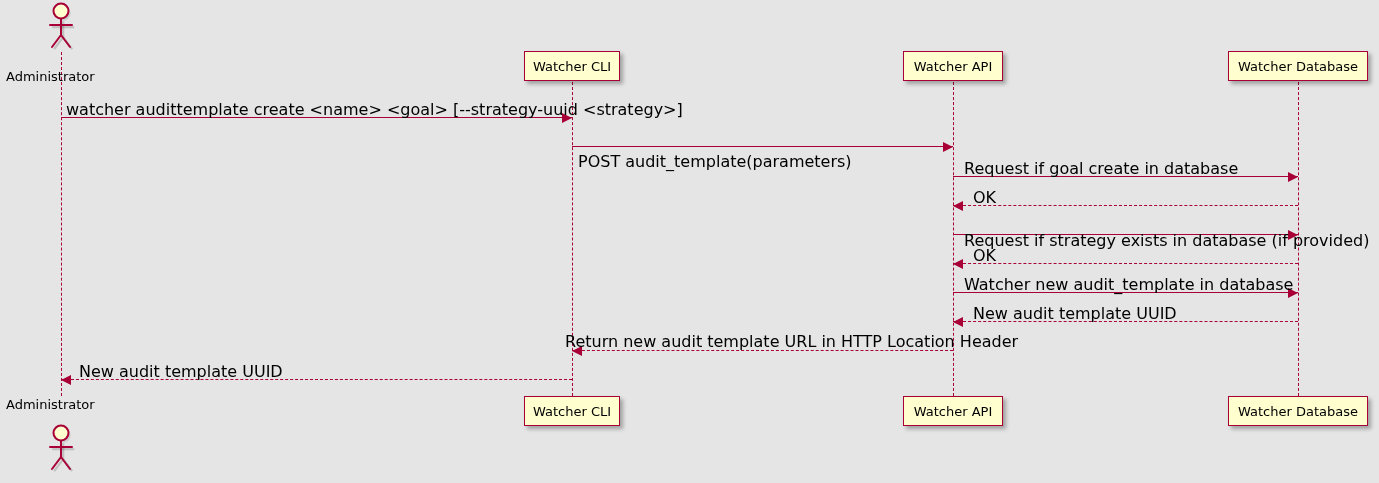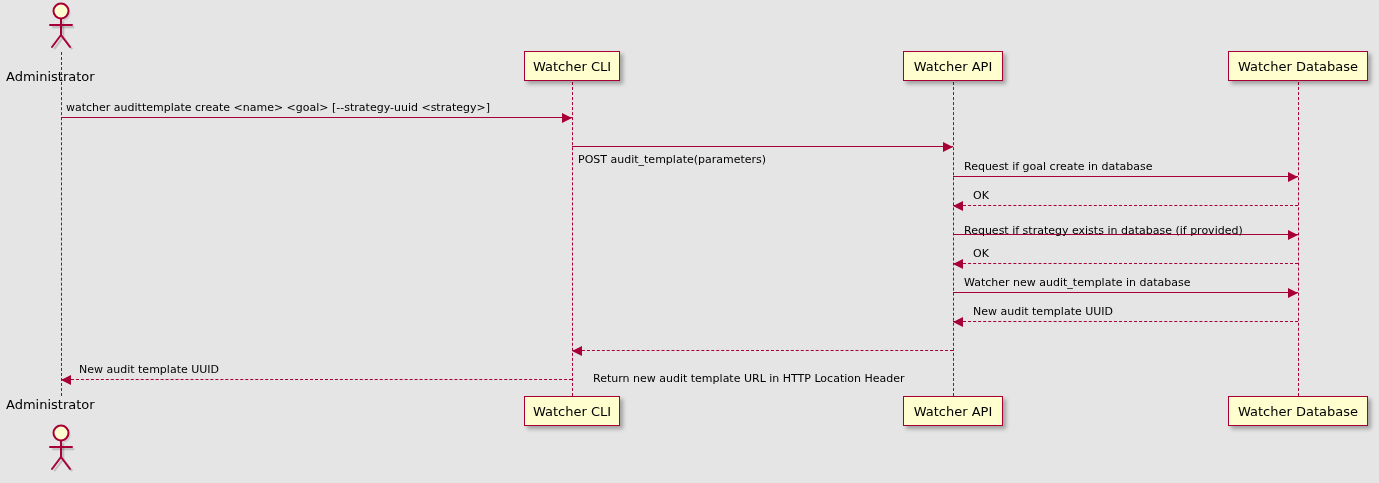--- a/index.html
+++ b/index.html
@@ -55,21 +55,21 @@
   .msg-line {
     position: absolute;
     height: 0;
     border-top: 1.5px solid #A80036;
   }
   .msg-line.dashed {
     border-top: 1.5px dashed #A80036;
   }
   .msg-label {
     position: absolute;
-    font-size: 11px;
+    font-size: 16px;
     color: #000000;
     white-space: nowrap;
     line-height: 1;
   }
   .arrow-head {
     position: absolute;
     width: 0;
     height: 0;
   }
   .arrow-head.right {
@@ -149,31 +149,31 @@
       <div class="arrow-head right" style="top: 141.5px; left: 943px;"></div>
       <div class="msg-label" style="left: 578px; top: 131px; margin-top: 23px;">POST audit_template(parameters)</div>
       <div class="msg-line" style="left: 953px; top: 176px; width: 345px;"></div>
       <div class="arrow-head right" style="top: 171.5px; left: 1288px;"></div>
       <div class="msg-label" style="left: 964px; top: 161px;">Request if goal create in database</div>
       <div class="msg-line dashed" style="left: 953px; top: 205px; width: 345px;"></div>
       <div class="arrow-head left" style="top: 200.5px; left: 953px;"></div>
       <div class="msg-label" style="left: 973px; top: 190px;">OK</div>
       <div class="msg-line" style="left: 953px; top: 234px; width: 345px;"></div>
       <div class="arrow-head right" style="top: 229.5px; left: 1288px;"></div>
-      <div class="msg-label" style="left: 964px; top: 225px;">Request if strategy exists in database (if provided)</div>
+      <div class="msg-label" style="left: 964px; top: 233px;">Request if strategy exists in database (if provided)</div>
       <div class="msg-line dashed" style="left: 953px; top: 263px; width: 345px;"></div>
       <div class="arrow-head left" style="top: 258.5px; left: 953px;"></div>
       <div class="msg-label" style="left: 973px; top: 248px;">OK</div>
       <div class="msg-line" style="left: 953px; top: 292px; width: 345px;"></div>
       <div class="arrow-head right" style="top: 287.5px; left: 1288px;"></div>
       <div class="msg-label" style="left: 964px; top: 277px;">Watcher new audit_template in database</div>
       <div class="msg-line dashed" style="left: 953px; top: 321px; width: 345px;"></div>
       <div class="arrow-head left" style="top: 316.5px; left: 953px;"></div>
       <div class="msg-label" style="left: 973px; top: 306px;">New audit template UUID</div>
       <div class="msg-line dashed" style="left: 572px; top: 350px; width: 381px;"></div>
       <div class="arrow-head left" style="top: 345.5px; left: 572px;"></div>
-      <div class="msg-label" style="left: 593px; top: 334px; margin-top: 39px;">Return new audit template URL in HTTP Location Header</div>
+      <div class="msg-label" style="left: 565px; top: 334px;">Return new audit template URL in HTTP Location Header</div>
       <div class="msg-line dashed" style="left: 61px; top: 379px; width: 511px;"></div>
       <div class="arrow-head left" style="top: 374.5px; left: 61px;"></div>
       <div class="msg-label" style="left: 79px; top: 364px;">New audit template UUID</div>
     </div>
 
 </div>
 
 </body></html>

